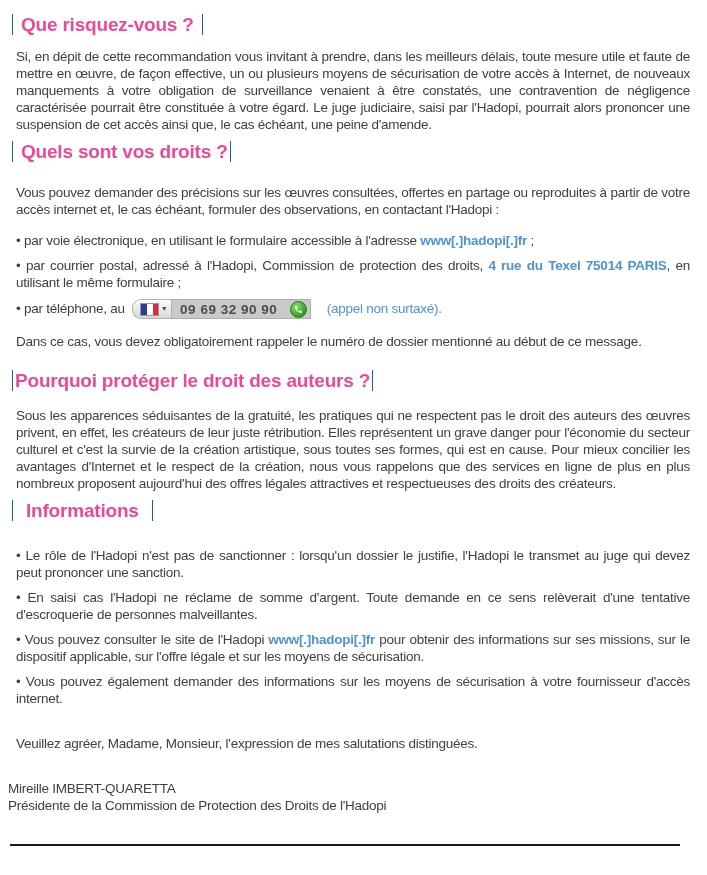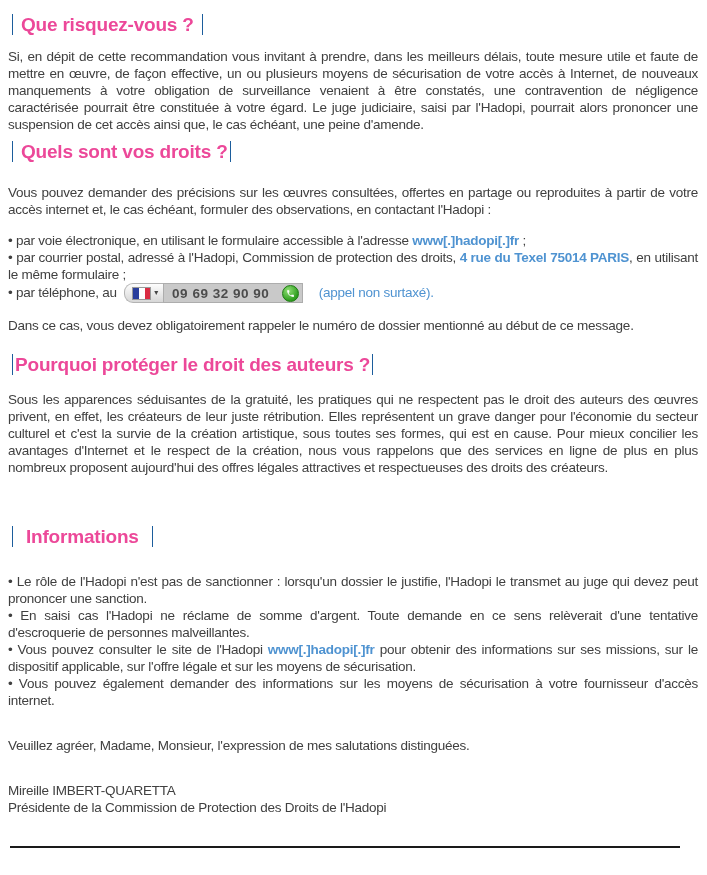--- a/index.html
+++ b/index.html
@@ -9,38 +9,38 @@
     color: #404040;
     -webkit-font-smoothing: antialiased;
   }
   .page { padding: 10px 9px 0 8px; }
 
   .para, .bullet {
     font-size: 13.5px;
     line-height: 17px;
     text-align: justify;
     letter-spacing: -0.25px;
-    margin: 0;
+    margin: 8px;
   }
 
   .heading {
     display: inline-block;
     font-size: 19px;
     font-weight: bold;
     color: #ec4899;
     line-height: 17px;
     border-left: 1px solid #1c5d9c;
     border-right: 1px solid #1c5d9c;
     letter-spacing: -0.2px;
     margin-left: 4px;
   }
   .pad-wide   { padding: 2px 8px; }
   .pad-tight-r{ padding: 2px 2px 2px 8px; }
   .pad-none   { padding: 2px 2px; text-align: center; }
-  .pad-extra  { padding: 2px 13px; margin-top: 44px; }
+  .pad-extra  { padding: 2px 13px; }
 
   .h1-row { margin: 4px 0 13px 0; }
   .h2-row { margin: 8px 0 22px 0; }
   .h3-row { margin: 20px 0 16px 0; }
   .h4-row { margin: 6px 0 26px 0; }
 
   .mt-line  { margin-top: 14px; }
   .mt-big   { margin-top: 28px; }
 
   a.link { color: #4f93d1; text-decoration: none; cursor: pointer; font-weight: bold; }

